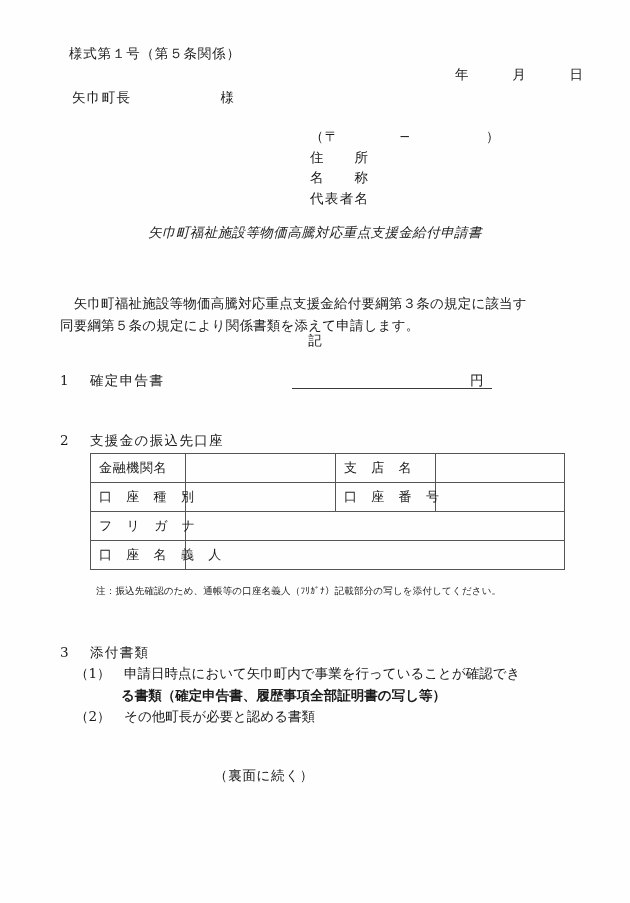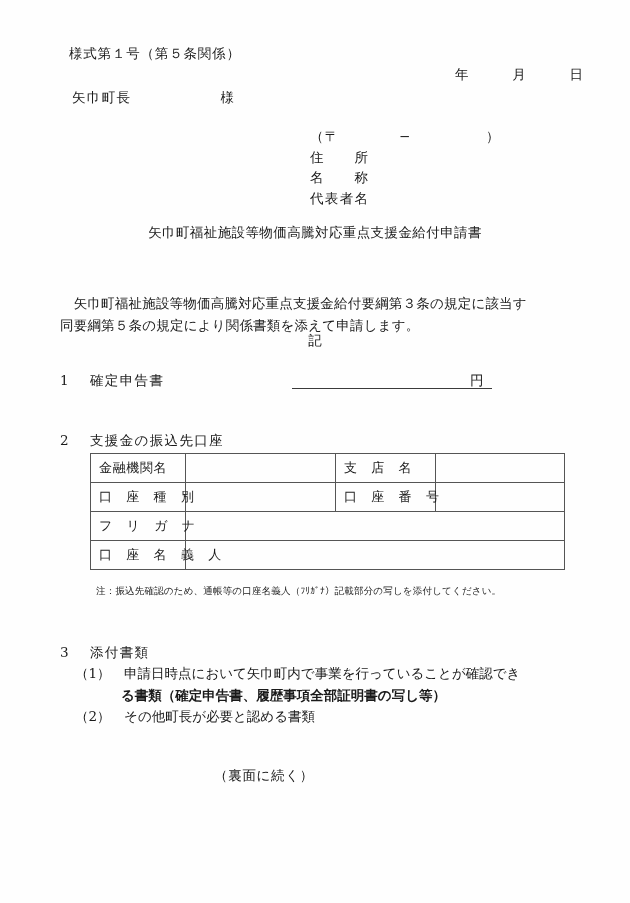--- a/index.html
+++ b/index.html
@@ -40,20 +40,21 @@
   }
   #applicant-block div { white-space: pre; }
 
   
   #doc-title {
     position: absolute;
     left: 0; top: 224px;
     width: 630px;
     text-align: center;
     letter-spacing: 0.03em;
+    font-style: italic;
   }
   #body-text {
     position: absolute;
     left: 60px;
     top: 249px;
     width: 512px;
     line-height: 21.5px;
     letter-spacing: 0.015em;
     margin-top: 44px;
   }

